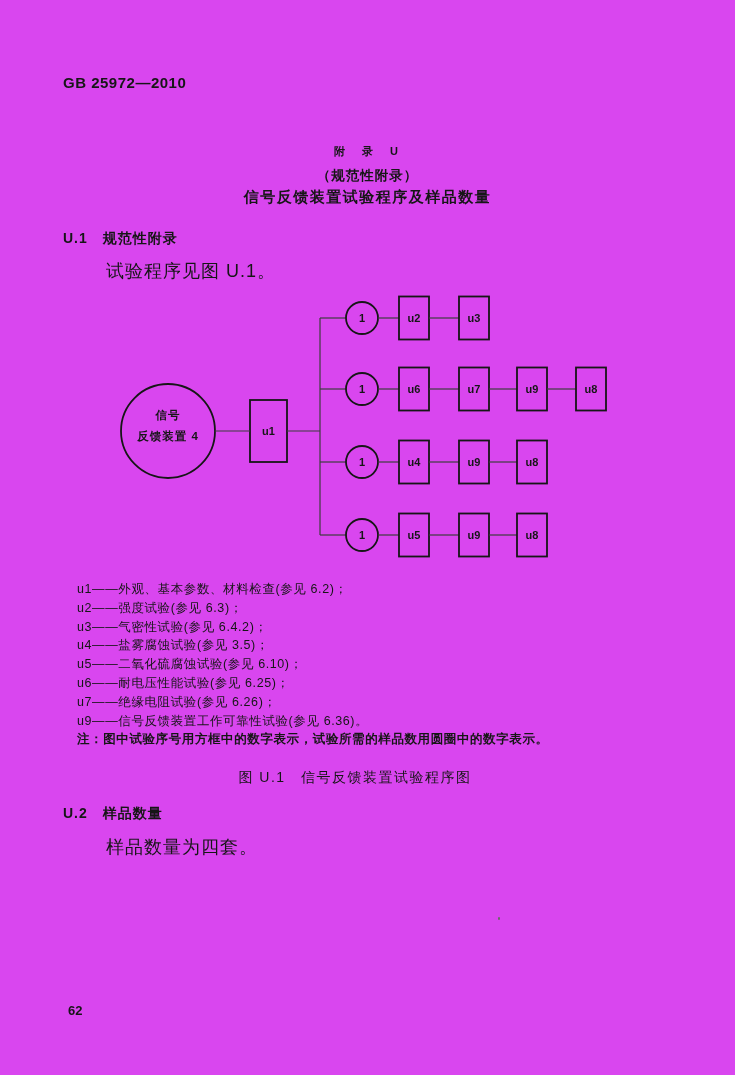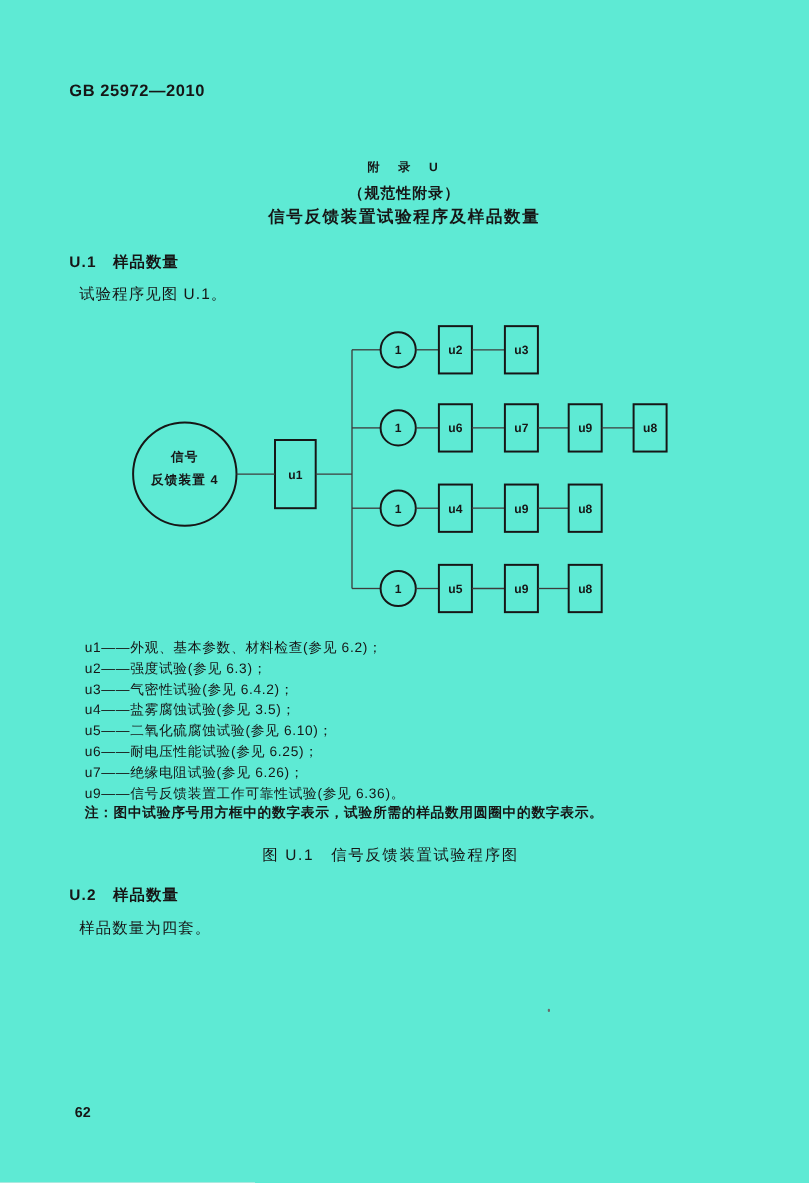--- a/index.html
+++ b/index.html
@@ -1,40 +1,40 @@
 <!DOCTYPE html>
 <html><head>
 <meta charset="utf-8">
 <style>
   * { margin:0; padding:0; box-sizing:border-box; }
   html,body { background:#e8e8e8; }
   .page {
     position:relative;
     width:735px; height:1075px;
     margin:0 auto;
-    background:#5eead4;
+    background:#d946ef;
     color:#161616;
     font-family:"Liberation Sans","DejaVu Sans",sans-serif;
     overflow:hidden;
   }
   .abs { position:absolute; }
   .doc-header {
     left:63px; top:74px;
     font-size:15px; font-weight:bold; letter-spacing:0.5px;
   }
   .title-line { left:0; width:735px; text-align:center; font-weight:bold; }
   .title-1 { top:144px; font-size:11px; letter-spacing:3px; }
   .title-2 { top:167px; font-size:13.5px; letter-spacing:1px; }
   .title-3 { top:188px; font-size:15px; letter-spacing:1.5px; }
   .section-heading {
     left:63px; font-size:14px; font-weight:bold; letter-spacing:1px;
   }
   .h-u1 { top:230px; }
   .h-u2 { top:805px; }
-  .body-text { left:72px; font-size:14px; letter-spacing:1px; }
+  .body-text { left:106px; font-size:18px; letter-spacing:1px; }
   .p-u1 { top:259px; }
   .p-u2 { top:835px; }
   .flowchart-svg { left:0; top:0; width:735px; height:1075px; }
   .legend {
     left:77px; top:580px;
     font-size:12.5px; line-height:18.8px; letter-spacing:0.6px;
     white-space:nowrap;
   }
   .legend .note-line { font-weight:bold; }
   .figure-caption {
@@ -61,21 +61,21 @@
 <body>
 
 <div class="page">
 
   <div class="abs doc-header">GB 25972—2010</div>
 
   <div class="abs title-line title-1">附　录　U</div>
   <div class="abs title-line title-2">（规范性附录）</div>
   <div class="abs title-line title-3">信号反馈装置试验程序及样品数量</div>
 
-  <div class="abs section-heading h-u1">U.1　样品数量</div>
+  <div class="abs section-heading h-u1">U.1　规范性附录</div>
   <div class="abs body-text p-u1">试验程序见图 U.1。</div>
 
   <svg id="flowchart" class="abs flowchart-svg" viewBox="0 0 735 1075">
       <circle cx="168" cy="431" r="47" class="shape"></circle>
       <text x="168" y="419" class="svg-label src-label">信号</text>
       <text x="168" y="440" class="svg-label src-label">反馈装置 4</text>
       <rect x="250" y="400" width="37" height="62" class="shape"></rect>
       <text x="268.5" y="435" class="svg-label box-label">u1</text>
       <line x1="215" y1="431" x2="250" y2="431" class="conn"></line>
       <line x1="287" y1="431" x2="320" y2="431" class="conn"></line>

